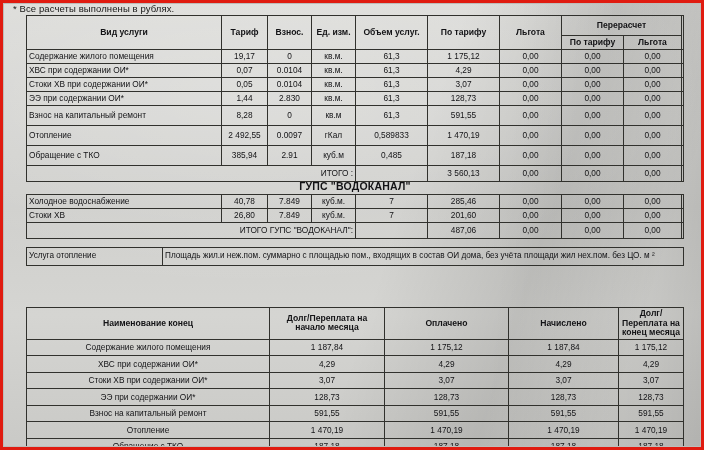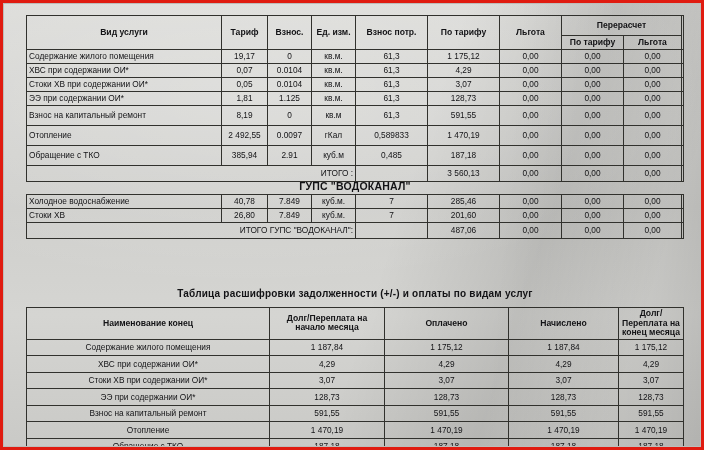--- a/index.html
+++ b/index.html
@@ -96,41 +96,42 @@
   
   .sheet{filter:contrast(1.04) saturate(.85);}
 </style>
 </head>
 <body>
 
 <div class="paper"></div>
 
 <div class="sheet">
 
+  <div class="note">* Все расчеты выполнены в рублях.</div>
 
   <table class="tbl" id="tbl-main">
     <colgroup>
       <col style="width:195px">
         <col style="width:46px">
         <col style="width:44px">
       <col style="width:44px">
         <col style="width:72px">
         <col style="width:72px">
       <col style="width:62px">
         <col style="width:62px">
         <col style="width:58px">
       <col style="width:auto">
     </colgroup>
     <thead>
       <tr class="hrow">
         <th rowspan="2">Вид услуги</th>
         <th rowspan="2">Тариф</th>
         <th rowspan="2">Взнос.</th>
         <th rowspan="2">Ед. изм.</th>
-        <th rowspan="2">Взнос потр.</th>
+        <th rowspan="2">Объем услуг.</th>
         <th rowspan="2">По тарифу</th>
         <th rowspan="2">Льгота</th>
         <th colspan="2">Перерасчет</th>
         <th rowspan="2">Итого</th>
       </tr>
       <tr>
         <th style="height:11px">По тарифу</th>
         <th style="height:11px">Льгота</th>
       </tr>
     </thead>
@@ -166,33 +167,33 @@
           <td class="c">кв.м.</td>
           <td class="c">61,3</td>
           <td class="c">3,07</td>
           <td class="c">0,00</td>
           <td class="c">0,00</td>
           <td class="c">0,00</td>
           <td class="c">3,07</td>
         </tr>
         <tr>
           <td class="l">ЭЭ при содержании ОИ*</td>
-          <td class="c">1,81</td>
-          <td class="c">1.125</td>
+          <td class="c">1,44</td>
+          <td class="c">2.830</td>
           <td class="c">кв.м.</td>
           <td class="c">61,3</td>
           <td class="c">128,73</td>
           <td class="c">0,00</td>
           <td class="c">0,00</td>
           <td class="c">0,00</td>
           <td class="c">128,73</td>
         </tr>
         <tr class="tall">
           <td class="l">Взнос на капитальный ремонт</td>
-          <td class="c">8,19</td>
+          <td class="c">8,28</td>
           <td class="c">0</td>
           <td class="c">кв.м</td>
           <td class="c">61,3</td>
           <td class="c">591,55</td>
           <td class="c">0,00</td>
           <td class="c">0,00</td>
           <td class="c">0,00</td>
           <td class="c">591,55</td>
         </tr>
         <tr class="tall">
@@ -276,22 +277,33 @@
           <td class="c"></td>
           <td class="c b">487,06</td>
           <td class="c b">0,00</td>
           <td class="c b">0,00</td>
           <td class="c b">0,00</td>
           <td class="c b">487,06</td>
         </tr>
       </tbody>
   </table>
 
-
-  <div class="section-title" id="deb-title">Таблица расшифровки задолженности (+/-) и оплаты по видам услуг</div>
+  <table class="tbl" id="tbl-heat">
+    <colgroup>
+        <col style="width:136px">
+        <col style="width:auto">
+      </colgroup>
+    <tbody>
+      <tr>
+        <td class="l">Услуга отопление</td>
+        <td class="l" style="white-space:normal">Площадь жил.и неж.пом. суммарно с площадью пом., входящих в состав ОИ дома, без учёта площади жил нех.пом. без ЦО. м ²</td>
+      </tr>
+    </tbody>
+  </table>
+
 
   <table class="tbl" id="tbl-deb">
     <colgroup>
       <col style="width:243px">
         <col style="width:115px">
         <col style="width:124px">
       <col style="width:110px">
         <col style="width:auto">
     </colgroup>
     <thead>

